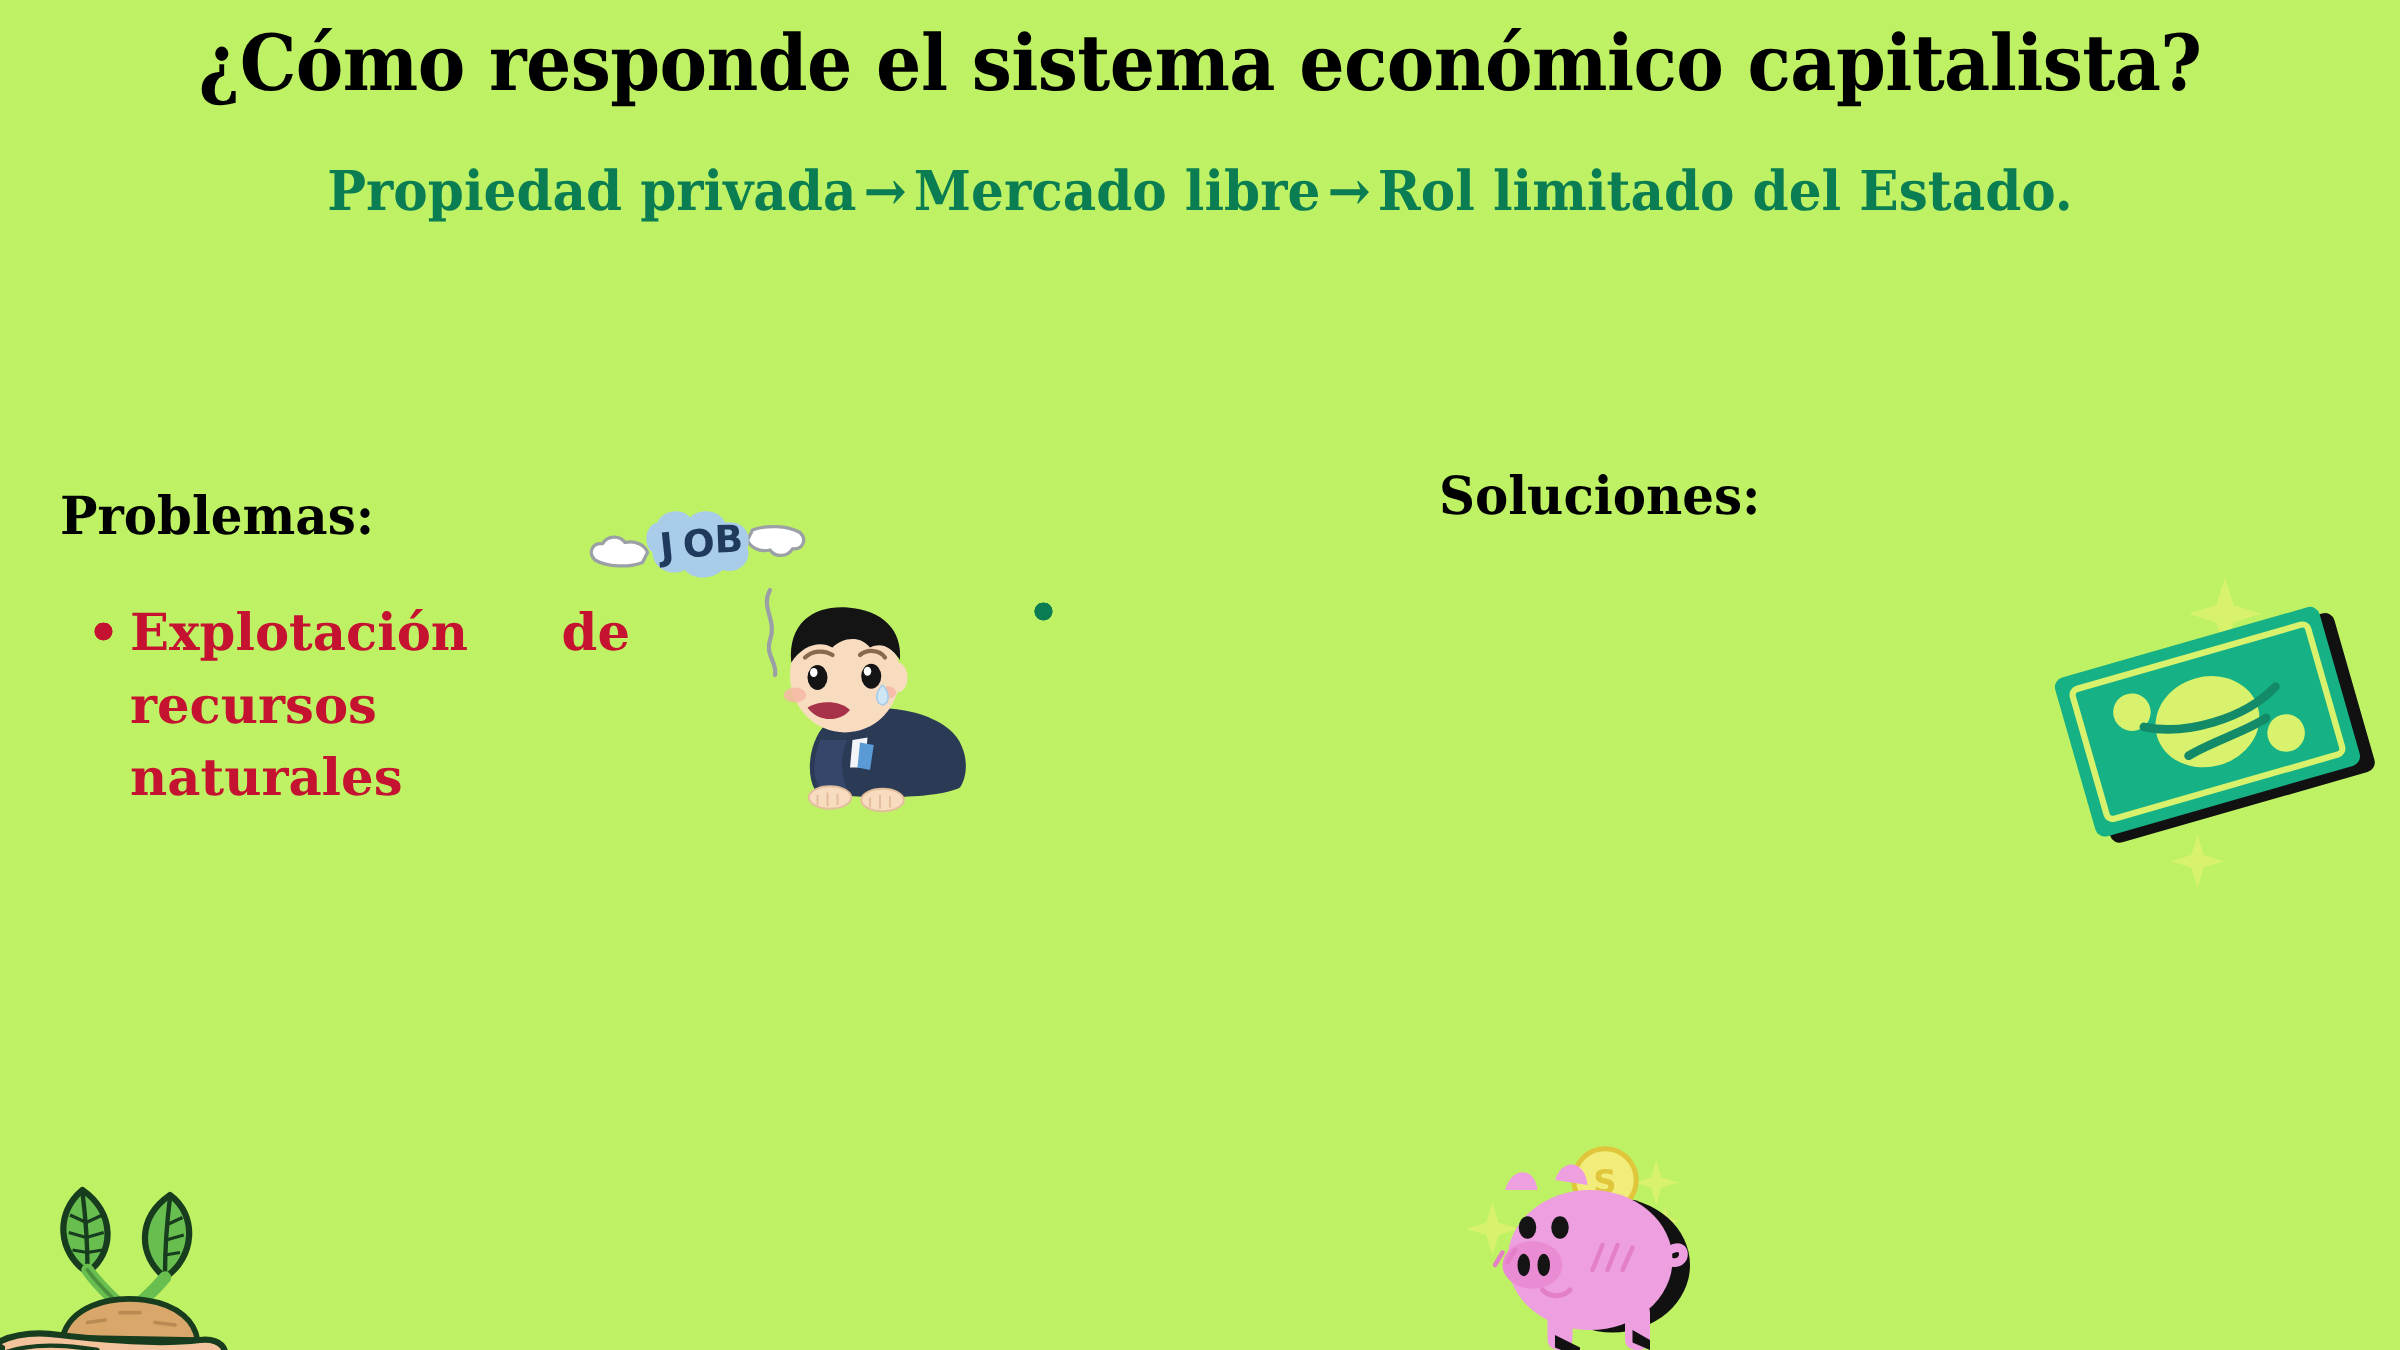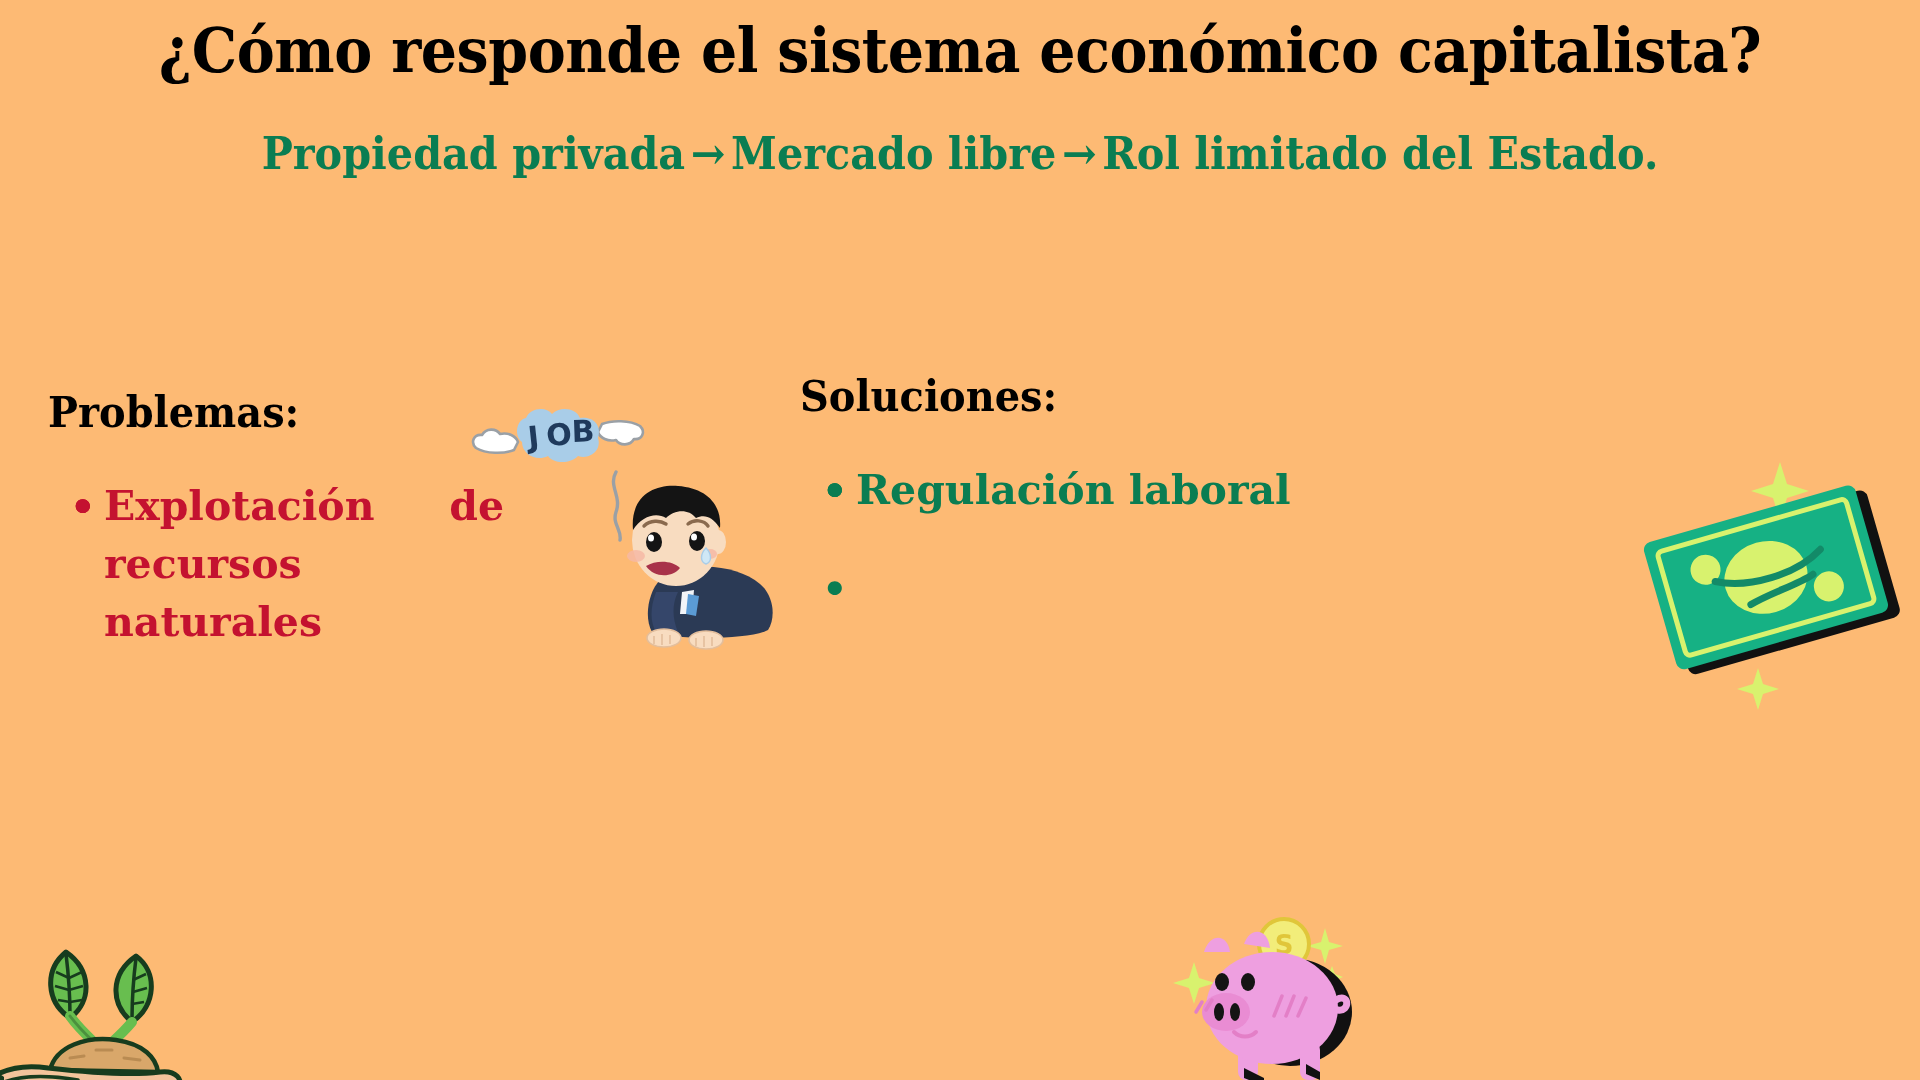--- a/index.html
+++ b/index.html
@@ -11,21 +11,21 @@
     width: 1920px;
     height: 1080px;
     overflow: hidden;
     font-family: "DejaVu Serif", "Liberation Serif", serif;
     position: relative;
   }
 
   .slide {
     position: absolute;
     inset: 0;
-    background: #fdba74;
+    background: #bef264;
   }
 
   
   .title {
     position: absolute;
     top: 18px;
     left: 0;
     width: 1920px;
     text-align: center;
     font-family: "DejaVu Serif", "Liberation Serif", serif;
@@ -62,20 +62,21 @@
     position: absolute;
     left: 48px;
     top: 388px;
     width: 620px;
   }
   .col-right {
     position: absolute;
     left: 800px;
     top: 372px;
     width: 1010px;
+    text-align: center;
   }
 
   .col-head {
     font-family: "DejaVu Serif", "Liberation Serif", serif;
     font-weight: 700;
     font-size: 42px;
     color: #000000;
     margin: 0 0 14px 0;
     transform: scaleX(0.95);
     transform-origin: left center;
@@ -160,21 +161,20 @@
     <div class="col-head">Soluciones:</div>
     <ul class="bullets">
       <li>
         <span class="dot">•</span>
       </li>
       <li>
         <span class="dot">•</span>
       </li>
       <li>
         <span class="dot">•</span>
-        <span>Regulación laboral</span>
       </li>
       <li>
         <span class="dot">•</span>
       </li>
     </ul>
   </div>
 
   <div class="art" id="art-job">
     <svg viewBox="0 0 180 70" width="180" height="70">
 

